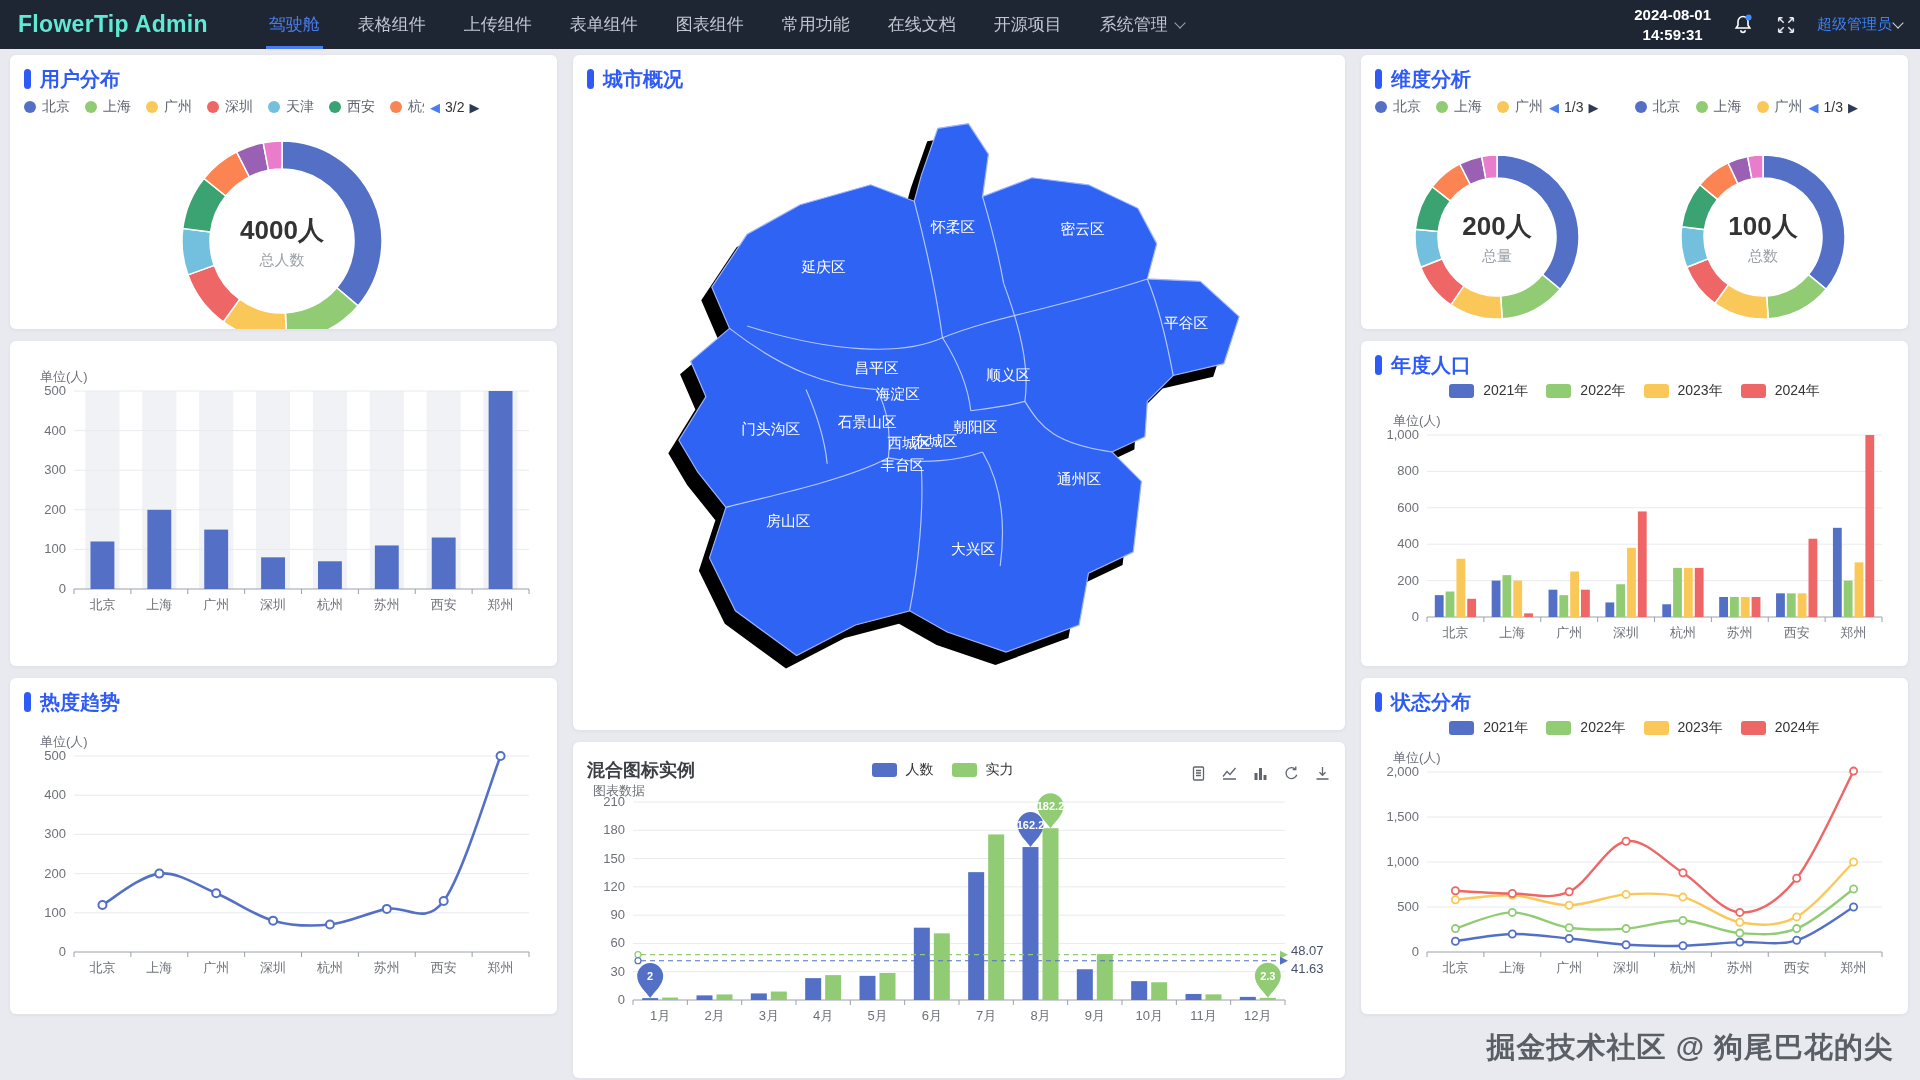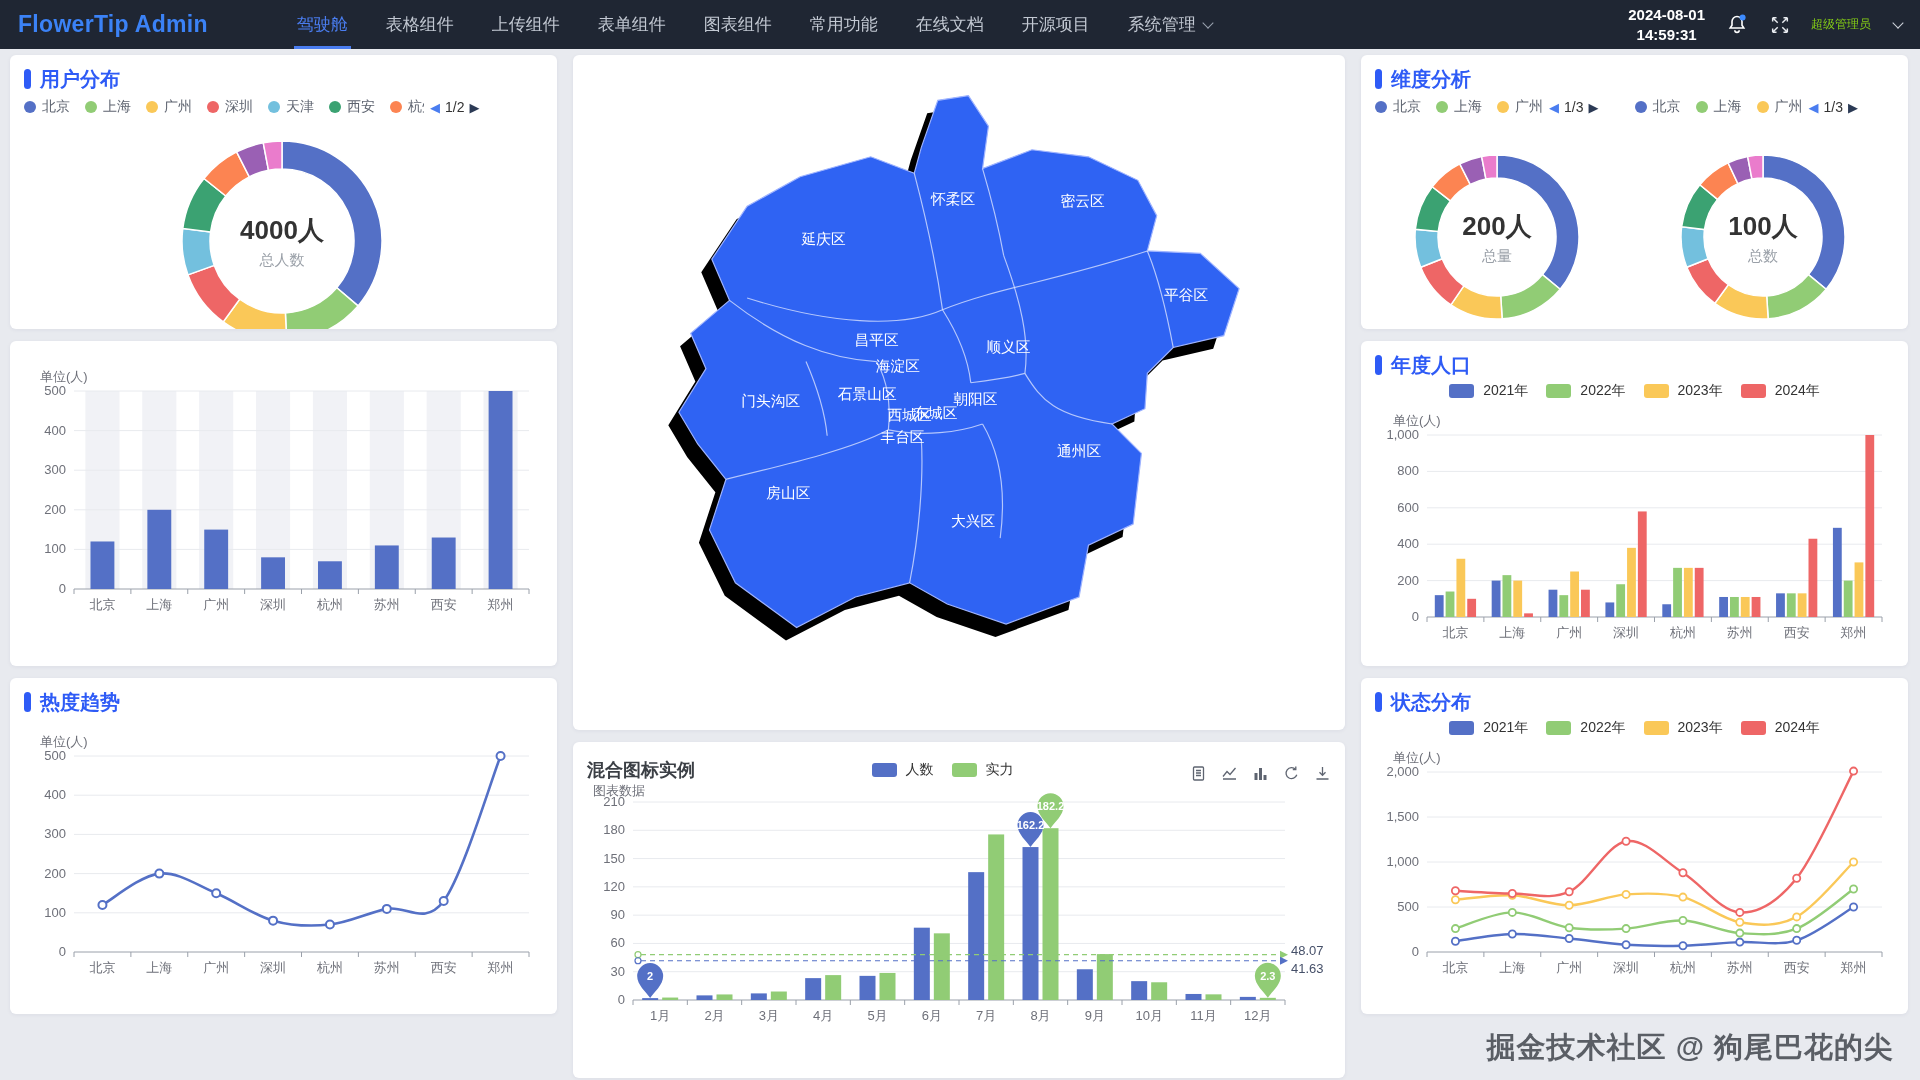--- a/index.html
+++ b/index.html
@@ -1,29 +1,29 @@
 <!DOCTYPE html>
 <html><head>
 <meta charset="utf-8">
 <style>
 *{margin:0;padding:0;box-sizing:border-box}
 html,body{width:1920px;height:1080px;overflow:hidden}
 body{background:#E8EAEF;font-family:"Liberation Sans","DejaVu Sans",sans-serif}
 
 .navbar{height:49px;background:#1F2633;display:flex;align-items:center;padding:0 18px;color:#C9CED8}
-.brand{font-size:23px;font-weight:bold;color:#3b82f6;margin-right:70px;letter-spacing:.3px}
+.brand{font-size:23px;font-weight:bold;color:#5eead4;margin-right:42px;letter-spacing:.3px}
 .menu{display:flex;height:100%}
 .menu-item{padding:0 19px;display:flex;align-items:center;font-size:17px;color:#C2C8D2;cursor:pointer;position:relative;white-space:nowrap}
 .menu-item.active{color:#4A7DF0}
 .menu-item.active::after{content:"";position:absolute;left:16px;right:16px;bottom:0;height:3px;background:#4A7DF0}
 .menu-item .dd-caret{width:8px;height:8px;border-right:1.6px solid #9aa2af;border-bottom:1.6px solid #9aa2af;transform:rotate(45deg);margin-left:8px;margin-top:-4px}
 .nav-right{margin-left:auto;display:flex;align-items:center;gap:20px}
 .datetime{font-size:15px;text-align:center;color:#FFF;line-height:1.3;font-weight:bold}
 .icon-btn{display:flex;align-items:center;cursor:pointer}
-.user{display:flex;align-items:center;gap:23px;font-size:12px;color:#84cc16;cursor:pointer}
+.user{display:flex;align-items:center;gap:2px;font-size:15px;color:#3b82f6;cursor:pointer}
 .user .dd-caret{width:8px;height:8px;border-right:1.6px solid #cfd4dc;border-bottom:1.6px solid #cfd4dc;transform:rotate(45deg);margin-top:-4px}
 
 .dashboard{display:flex;gap:16px;padding:6px 10px 0 10px}
 .col{display:flex;flex-direction:column;gap:12px}
 .col.side{width:547px}
 .col.mid{width:772px}
 .panel{background:#FFF;border-radius:6px;padding:10px 14px;box-shadow:0 1px 4px rgba(30,40,80,.06);overflow:hidden;position:relative}
 .h1{height:274px}.h2{height:325px}.h3{height:336px}.tall{height:675px}
 .panel-title{display:flex;align-items:center;gap:9px;font-size:20px;font-weight:bold;color:#2E5BF6;height:28px}
 .panel-title .accent{width:7px;height:20px;border-radius:4px;background:#2E5BF6}
@@ -129,21 +129,21 @@
               <span class="pl-dot" style="background: rgb(59, 162, 114);"></span>
               <span>西安</span>
             </span>
             <span class="pl-item">
               <span class="pl-dot" style="background: rgb(252, 132, 82);"></span>
               <span>杭州</span>
             </span>
           </span>
           <span class="pl-page">
             <span class="pg-prev">◀</span>
-            <span class="pg-num">1/2</span>
+            <span class="pg-num">3/2</span>
             <span class="pg-next">▶</span>
           </span>
         </div>
       <svg class="chart-box" id="chart-user" width="519" height="258">
           <path d="M 258 22 A 100 100 0 0 1 334.0405965600031 186.94480483301837 L 312.74922952320225 168.76025947977323 A 72 72 0 0 0 258 50 Z" fill="#5470C6" stroke="#fff" stroke-width="1.5"></path>
           <path d="M 334.0405965600031 186.94480483301837 A 100 100 0 0 1 262.7106450709643 221.888987496197 L 261.3916644510943 193.92007099726186 A 72 72 0 0 0 312.74922952320225 168.76025947977323 Z" fill="#91CC75" stroke="#fff" stroke-width="1.5"></path>
           <path d="M 262.7106450709643 221.888987496197 A 100 100 0 0 1 199.2214747707527 202.90169943749476 L 215.67946183494195 180.2492235949962 A 72 72 0 0 0 261.3916644510943 193.92007099726186 Z" fill="#FAC858" stroke="#fff" stroke-width="1.5"></path>
           <path d="M 199.2214747707527 202.90169943749476 A 100 100 0 0 1 163.91192310457745 155.87379202452914 L 190.25658463529578 146.38913025766098 A 72 72 0 0 0 215.67946183494195 180.2492235949962 Z" fill="#EE6666" stroke="#fff" stroke-width="1.5"></path>
           <path d="M 163.91192310457745 155.87379202452914 A 100 100 0 0 1 158.78852986855222 109.46667664356957 L 186.5677415053576 112.97600718337009 A 72 72 0 0 0 190.25658463529578 146.38913025766098 Z" fill="#73C0DE" stroke="#fff" stroke-width="1.5"></path>
           <path d="M 158.78852986855222 109.46667664356957 A 100 100 0 0 1 179.95695926616702 59.47573436642948 L 201.80901067164027 76.98252874382922 A 72 72 0 0 0 186.5677415053576 112.97600718337009 Z" fill="#3BA272" stroke="#fff" stroke-width="1.5"></path>
@@ -250,20 +250,24 @@
           <circle cx="305.9375" cy="208.56" r="4" fill="#fff" stroke="#5470C6" stroke-width="2"></circle>
           <circle cx="362.8125" cy="192.88" r="4" fill="#fff" stroke="#5470C6" stroke-width="2"></circle>
           <circle cx="419.6875" cy="185.04" r="4" fill="#fff" stroke="#5470C6" stroke-width="2"></circle>
           <circle cx="476.5625" cy="40" r="4" fill="#fff" stroke="#5470C6" stroke-width="2"></circle>
         </svg>
     </section>
   </div>
 
   <div class="col mid">
     <section class="panel tall">
+      <div class="panel-title">
+        <span class="accent"></span>
+        <span>城市概况</span>
+      </div>
       <svg class="chart-box" id="map-svg" width="744" height="612" viewBox="0 0 620 520">
           <path d="M 100 165 L 130 120 L 175 95 L 235 78 L 272 92 L 278 70 L 292 30 L 318 26 L 335 52 L 330 88 L 372 72 L 420 78 L 462 98 L 478 128 L 470 158 L 515 160 L 548 190 L 535 230 L 492 240 L 470 262 L 468 292 L 440 305 L 465 330 L 458 390 L 420 408 L 412 452 L 350 475 L 300 458 L 268 440 L 222 452 L 172 478 L 120 440 L 98 395 L 112 352 L 88 322 L 72 295 L 95 258 L 82 228 L 115 200 Z" fill="#000000" transform="translate(-9,11)"></path>
           <path d="M 100 165 L 130 120 L 175 95 L 235 78 L 272 92 L 278 70 L 292 30 L 318 26 L 335 52 L 330 88 L 372 72 L 420 78 L 462 98 L 478 128 L 470 158 L 515 160 L 548 190 L 535 230 L 492 240 L 470 262 L 468 292 L 440 305 L 465 330 L 458 390 L 420 408 L 412 452 L 350 475 L 300 458 L 268 440 L 222 452 L 172 478 L 120 440 L 98 395 L 112 352 L 88 322 L 72 295 L 95 258 L 82 228 L 115 200 Z" fill="#2F63F3" stroke="#9FB4FF" stroke-width="1"></path>
           <path d="M 272 92 C 282 130 290 165 296 208" fill="none" stroke="rgba(225,232,255,0.75)" stroke-width="1"></path>
           <path d="M 330 88 C 338 115 344 140 348 162" fill="none" stroke="rgba(225,232,255,0.75)" stroke-width="1"></path>
           <path d="M 130 198 C 200 220 260 224 296 208 C 340 190 390 184 470 158" fill="none" stroke="rgba(225,232,255,0.75)" stroke-width="1"></path>
           <path d="M 296 208 C 310 230 318 252 320 270" fill="none" stroke="rgba(225,232,255,0.75)" stroke-width="1"></path>
           <path d="M 348 162 C 362 200 370 232 366 262" fill="none" stroke="rgba(225,232,255,0.75)" stroke-width="1"></path>
           <path d="M 470 158 C 480 182 486 208 492 240" fill="none" stroke="rgba(225,232,255,0.75)" stroke-width="1"></path>
           <path d="M 115 200 C 160 235 200 250 240 252" fill="none" stroke="rgba(225,232,255,0.75)" stroke-width="1"></path>

